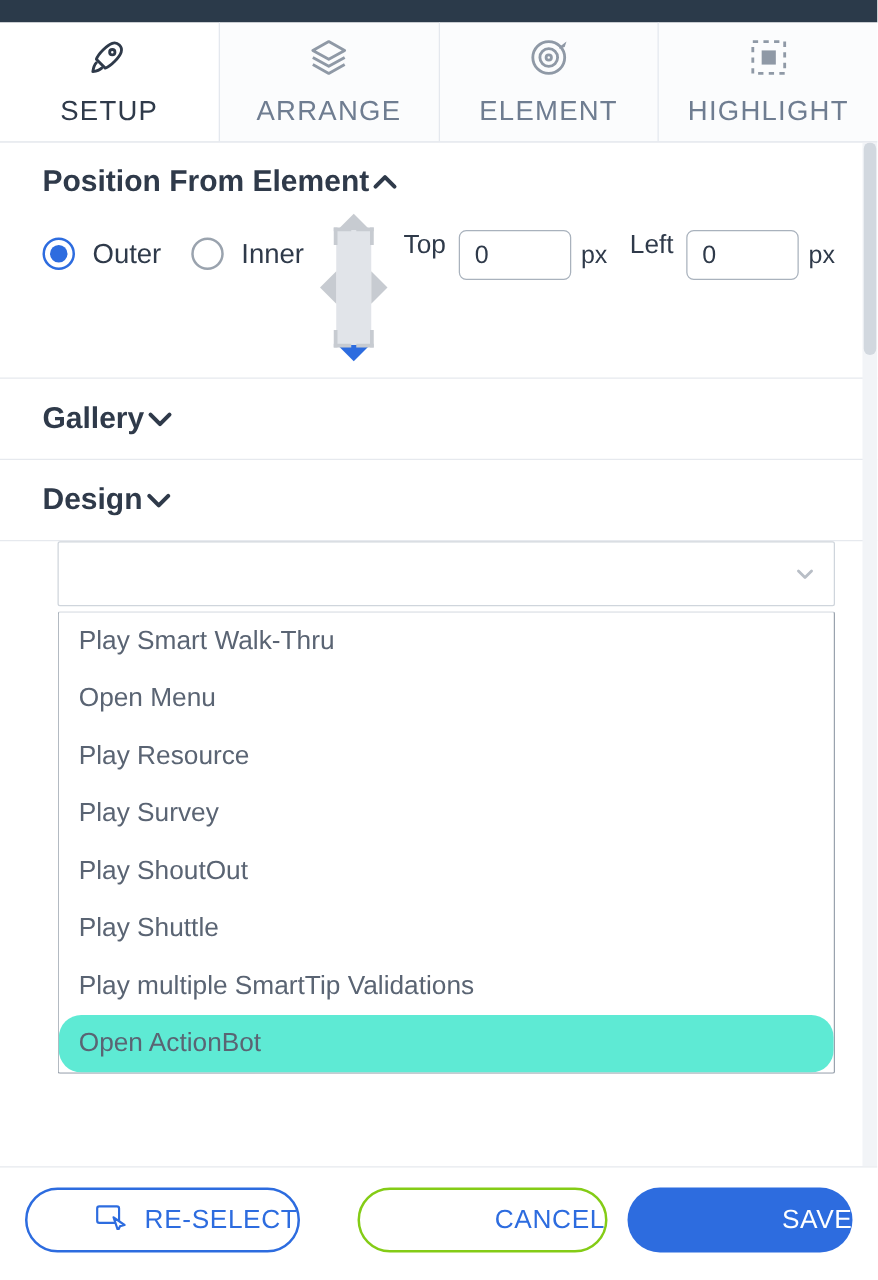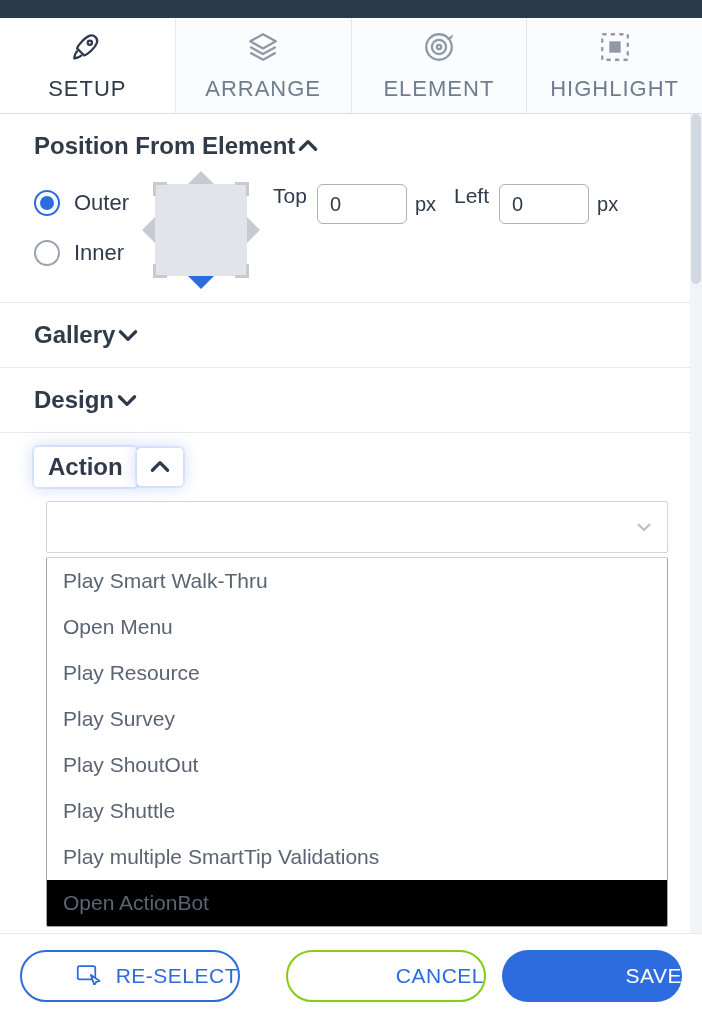--- a/index.html
+++ b/index.html
@@ -18,21 +18,21 @@
   .scrollbar { position: absolute; right: 0; top: 0; width: 12px; height: 100%; background: #f2f4f7; }
   .scrollbar-thumb { position: absolute; top: 0; left: 1px; width: 10px; height: 170px; background: #d2d8df; border-radius: 6px; }
   .panel { padding: 0 0 0 0; }
   .section-header { display: flex; align-items: center; justify-content: flex-start; padding: 18px 40px 18px 34px; cursor: pointer; }
   .section-header .title { font-size: 24px; font-weight: 600; color: #2f3a4a; }
   .section-header .chev { width: 26px; height: 26px; }
   .section-body { padding: 6px 34px 26px 34px; }
   .divider { height: 1px; background: #e6e9ee; }
   
   .pos-row { display: flex; align-items: flex-start; gap: 18px; }
-  .radio-group { display: flex; flex-direction: column; gap: 24px; padding-top: 6px; }
+  .radio-group { display: flex; gap: 24px; padding-top: 6px; }
   .radio { display: flex; align-items: center; gap: 14px; cursor: pointer; }
   .radio-circle { width: 26px; height: 26px; border-radius: 50%; border: 2px solid #9aa3ae; display: inline-flex; align-items: center; justify-content: center; }
   .radio.selected .radio-circle { border-color: #2d6cdf; }
   .radio.selected .radio-dot { width: 14px; height: 14px; border-radius: 50%; background: #2d6cdf; }
   .radio-label { font-size: 22px; color: #2f3a4a; }
   .anchor-box { width: 92px; height: 92px; background: #e1e4e9; position: relative; margin: 0 8px; }
   .anchor-tri { position: absolute; width: 0; height: 0; }
   .anchor-tri.t { top: -13px; left: 50%; transform: translateX(-50%); border-left: 13px solid transparent; border-right: 13px solid transparent; border-bottom: 13px solid #c7cbd1; }
   .anchor-tri.b { bottom: -13px; left: 50%; transform: translateX(-50%); border-left: 13px solid transparent; border-right: 13px solid transparent; border-top: 13px solid #2d6cdf; }
   .anchor-tri.l { left: -13px; top: 50%; transform: translateY(-50%); border-top: 13px solid transparent; border-bottom: 13px solid transparent; border-right: 13px solid #c7cbd1; }
@@ -49,21 +49,21 @@
   .offset input { width: 90px; height: 40px; border: 1px solid #a9b2bd; border-radius: 6px; padding: 0 12px; font-size: 20px; color: #2f3a4a; }
   .offset-unit { font-size: 20px; color: #2f3a4a; }
   
   .action-title-wrap { display: inline-block; padding: 6px 14px; border-radius: 4px; background: #fff; box-shadow: 0 0 0 2px rgba(45,108,223,0.1), 0 0 18px rgba(45,108,223,0.28); }
   .action-chev-wrap { display: inline-flex; padding: 6px 10px; border-radius: 4px; background: #fff; box-shadow: 0 0 0 2px rgba(45,108,223,0.1), 0 0 18px rgba(45,108,223,0.28); }
   .action-body { padding: 0 34px 0 34px; position: relative; margin-left: 12px; }
   .select { height: 52px; border: 1px solid #cfd5dc; border-radius: 2px; background: #fff; display: flex; align-items: center; justify-content: flex-end; padding: 0 14px; cursor: pointer; }
   .select .chev-s { width: 18px; height: 18px; color: #b8bec6; }
   .dropdown { margin-top: 4px; border: 1px solid #9aa3ae; border-top-color: #cfd5dc; border-radius: 2px; background: #fff; overflow: hidden; }
   .dropdown-item { padding: 11px 16px; font-size: 21px; color: #5a6473; cursor: pointer; }
-  .dropdown-item.highlight { background: #000000; }
+  .dropdown-item.highlight { background: #5eead4; border-radius: 18px; }
   .collapsed-after { display: flex; align-items: center; justify-content: flex-end; padding: 20px 40px 18px 34px; cursor: pointer; }
   
   .footer { display: flex; align-items: center; gap: 16px; padding: 16px 20px 22px 20px; border-top: 1px solid #e6e9ee; background: #fff; }
   .btn { height: 52px; border-radius: 30px; font-size: 21px; font-weight: 500; display: inline-flex; align-items: center; justify-content: flex-end; cursor: pointer; letter-spacing: 0.5px; }
   .btn-reselect { width: 220px; border: 2px solid #2d6cdf; color: #2d6cdf; background: #fff; gap: 12px; }
   .btn-reselect svg { width: 28px; height: 22px; }
   .btn-cancel { width: 200px; border: 2px solid #84cc16; color: #2d6cdf; background: #fff; margin-left: auto; }
   .btn-save { width: 180px; border: none; background: #2d6cdf; color: #fff; }
   .chev svg, .chev-s svg { width: 100%; height: 100%; }
 </style>
@@ -188,30 +188,20 @@
       <div class="section-header">
         <span class="title">Design</span>
         <span class="chev">
           <svg viewBox="0 0 24 24" fill="none" stroke="#2f3a4a" stroke-width="3" stroke-linecap="round" stroke-linejoin="round">
               <polyline points="5 9 12 16 19 9"></polyline>
             </svg>
         </span>
       </div>
       <div class="divider"></div>
 
-      <div class="section-header" style="padding-top:14px;padding-bottom:14px">
-        <span class="action-title-wrap"><span class="title">Action</span></span>
-        <span class="action-chev-wrap">
-            <span class="chev">
-          <svg viewBox="0 0 24 24" fill="none" stroke="#2f3a4a" stroke-width="3" stroke-linecap="round" stroke-linejoin="round">
-                <polyline points="5 15 12 8 19 15"></polyline>
-              </svg>
-        </span>
-          </span>
-      </div>
       <div class="action-body">
         <div class="select">
           <span class="chev-s">
             <svg viewBox="0 0 24 24" fill="none" stroke="currentColor" stroke-width="3" stroke-linecap="round" stroke-linejoin="round">
                 <polyline points="5 9 12 16 19 9"></polyline>
               </svg>
           </span>
         </div>
         <div class="dropdown">
           <div class="dropdown-item">Play Smart Walk-Thru</div>

